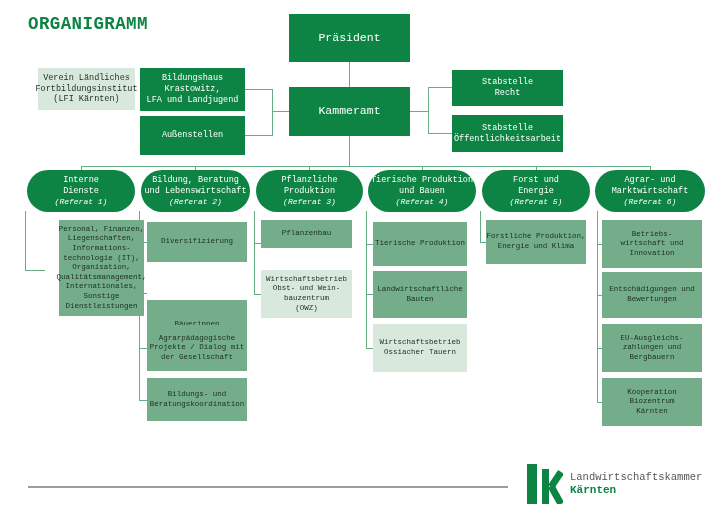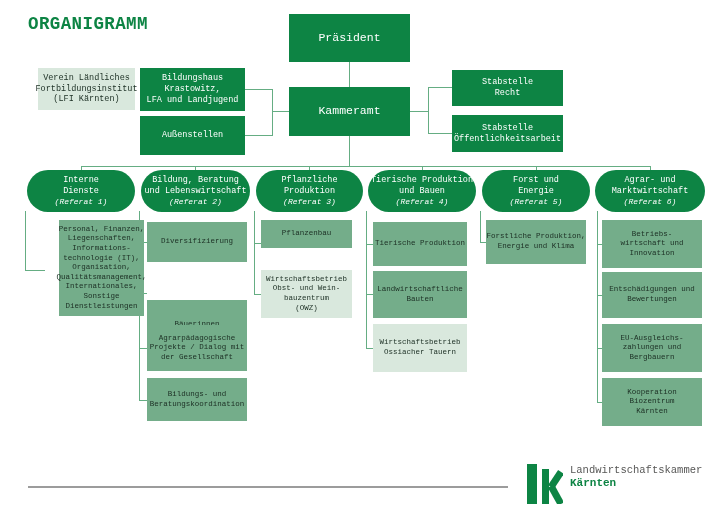--- a/index.html
+++ b/index.html
@@ -19,21 +19,21 @@
   }
   .dark   { background:#0d8444; color:#ffffff; }
   .medium { background:#74ad8a; }
   .light  { background:#d9e8dd; }
   .topbox { font-size:8.5px; }
   .main   { font-size:11.5px; }
   .dept-head { flex-direction:column; font-size:8.5px; line-height:1.22;border-radius:21px; }
   .referat { font-style:italic; font-size:8px; margin-top:1px; }
   .line { position:absolute; background:#65ad83; }
   .footer-rule { position:absolute; left:28px; top:486px; width:480px; height:2px; background:#9c9c9c; }
-  .logo { position:absolute; left:527px; top:464px; display:flex; }
+  .logo { position:absolute; left:527px; top:464px; display:flex; align-items:center; }
   .logo-text { margin-left:7px; display:flex; flex-direction:column; line-height:1.25; }
   .logo-name { font-size:10.5px; color:#575756; }
   .logo-region { font-size:11px; font-weight:bold; color:#0d8444; }
 </style>
 </head>
 <body>
 
 <div class="canvas">
 
   <div class="page-title">ORGANIGRAMM</div>

